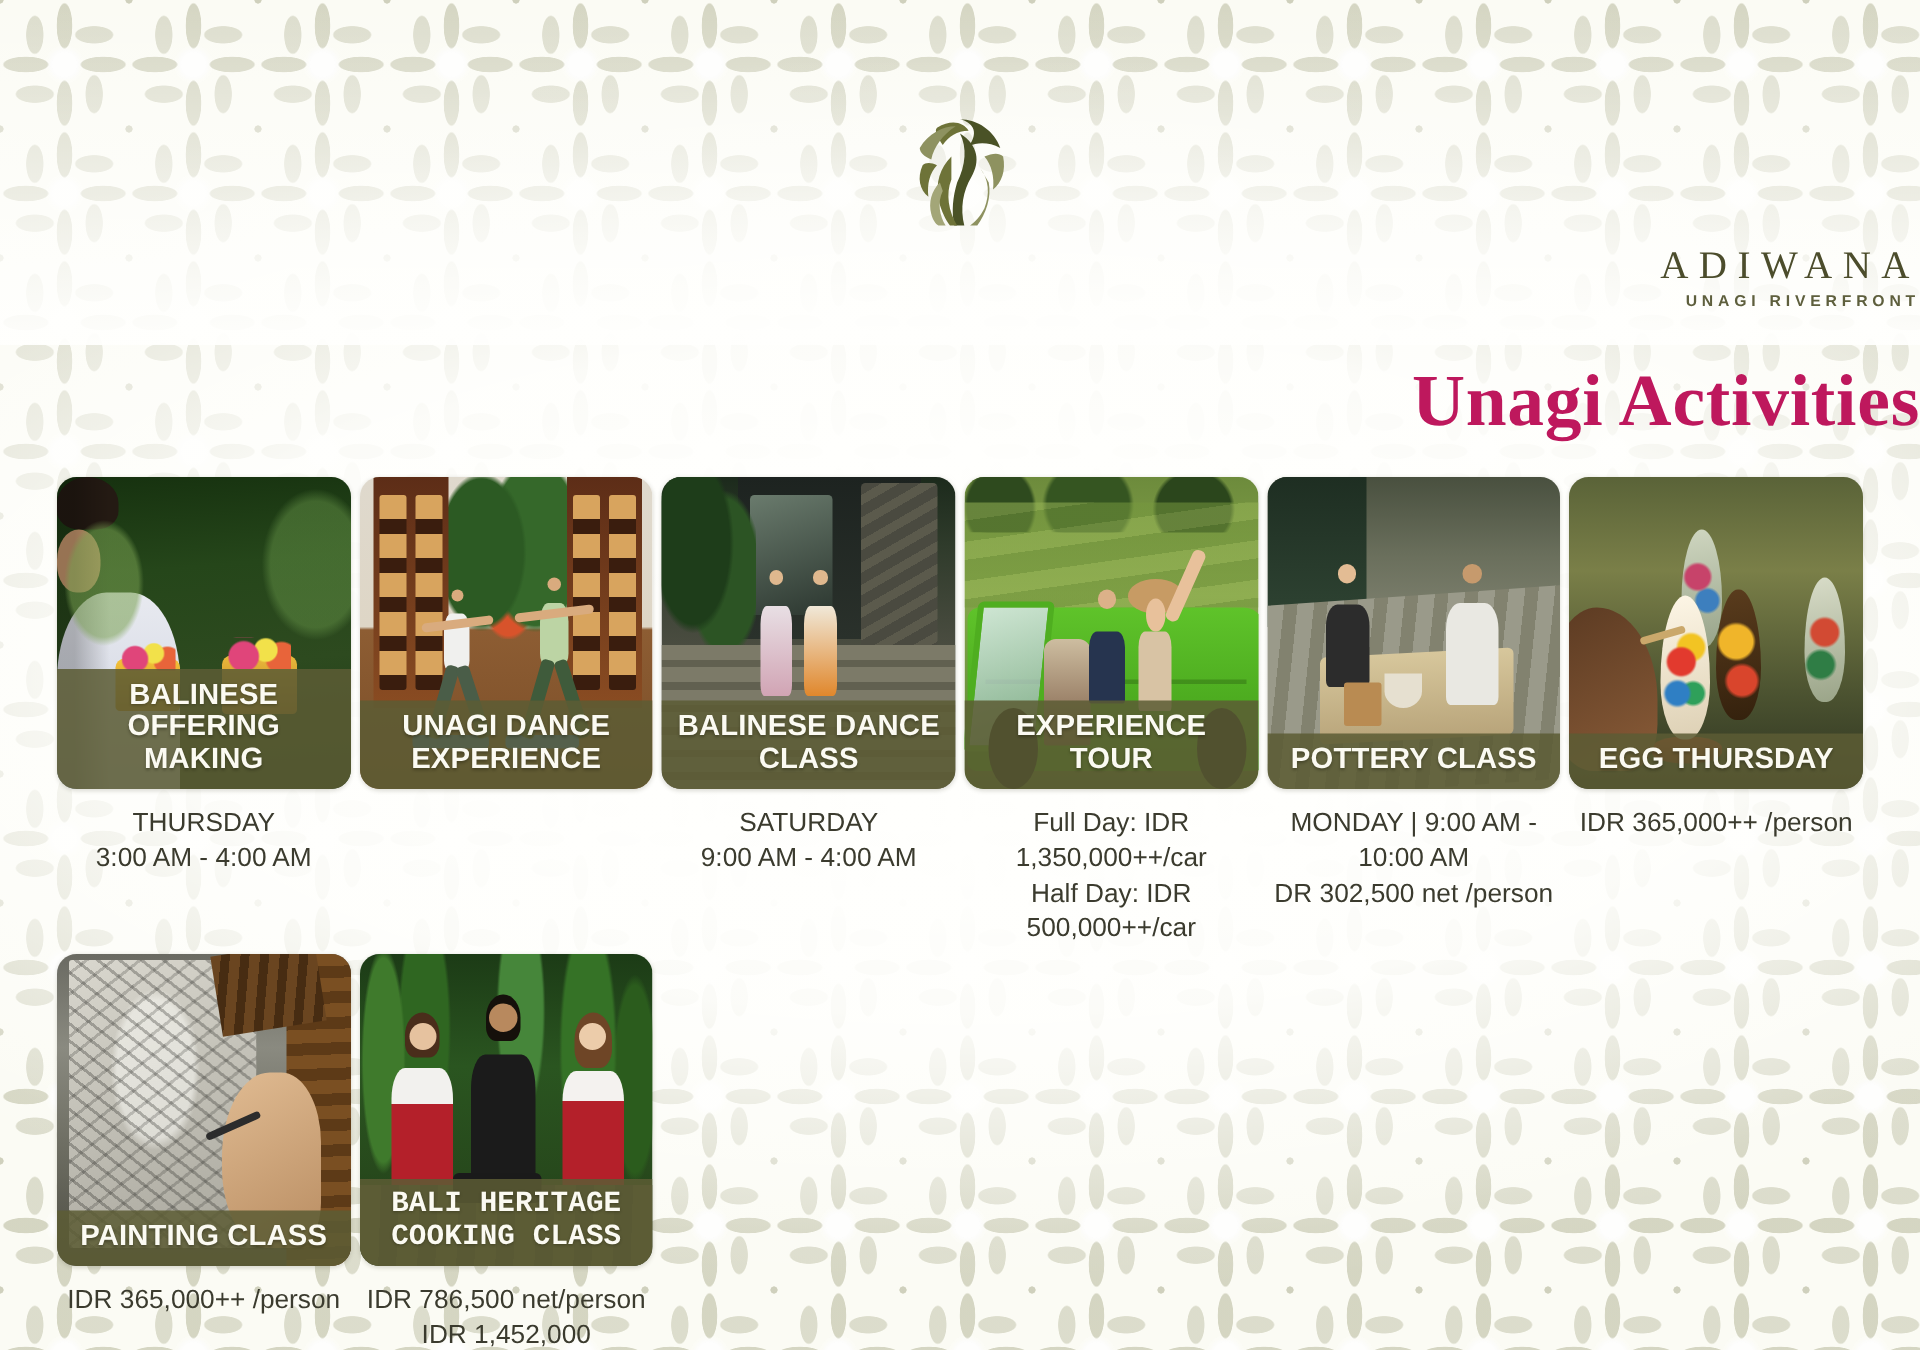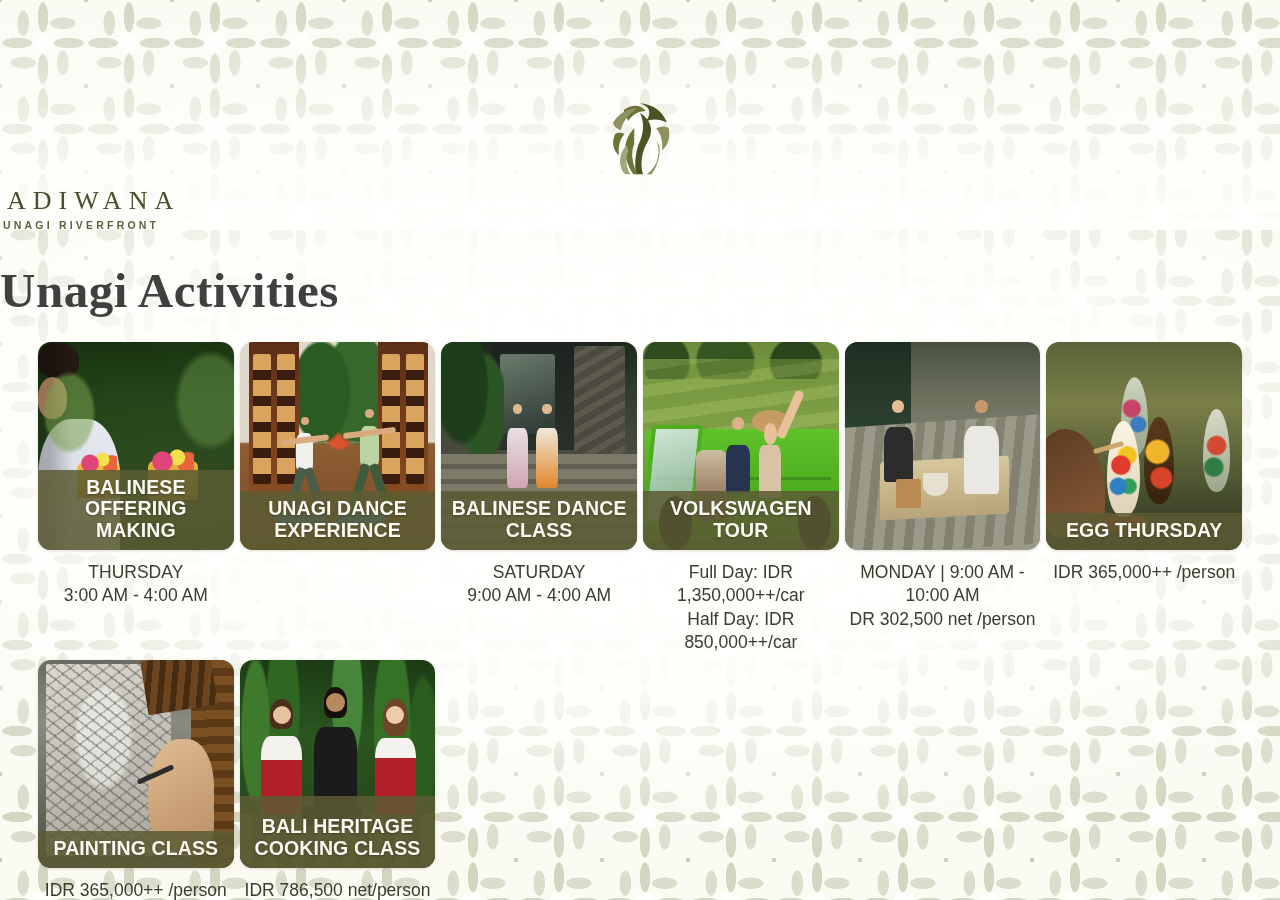--- a/index.html
+++ b/index.html
@@ -54,22 +54,22 @@
         rgba(255,255,253,0) 100%);
   }
   .bg-top-fade {
     position:absolute; left:0; right:0; top:0; height:230px;
     background:linear-gradient(to bottom, rgba(255,255,253,0) 0%, rgba(255,255,253,.55) 55%, rgba(255,255,253,.95) 100%);
   }
 
   
   .header {
     position:relative;
-    text-align:left;
-    padding-top:90px;
+    text-align:right;
+    padding-top:66px;
   }
   .logo-mark {
     width:96px; height:92px;
     margin:0 auto 6px;
     display:block;
   }
   .brand-name {
     font-family:"Liberation Serif", serif;
     font-size:26px;
     letter-spacing:7px;
@@ -83,21 +83,21 @@
     font-weight:bold;
     letter-spacing:3.2px;
     color:#5e5f3d;
     margin-top:5px;
     padding-left:3px;
   }
   .page-title {
     font-family:"Liberation Serif", serif;
     font-size:49px;
     font-weight:bold;
-    color:#404040;
+    color:#be185d;
     margin-top:31px;
     letter-spacing:.5px;
   }
 
   
   .grid {
     position:relative;
     margin:23px auto 0;
     width:1204px;
     display:grid;
@@ -122,21 +122,21 @@
     background:rgba(92,92,52,.86);
     color:#fbfaf2;
     font-size:19.5px;
     font-weight:bold;
     letter-spacing:.1px;
     text-align:center;
     padding:7px 6px 8px;
     line-height:1.12;
     text-shadow:0 1px 2px rgba(20,20,10,.35);
   }
-  .card-label.two-line { font-size:19.5px; padding:20px 6px 8px; }
+  .card-label.two-line { font-size:19.5px; padding:6px 6px 8px;font-family:Liberation Mono, monospace; }
 
   .card-caption {
     text-align:center;
     color:#3b3b2e;
     font-size:17.5px;
     line-height:1.33;
     margin-top:11px;
     white-space:pre-line;
     font-weight:500;
   }
@@ -424,43 +424,44 @@
             </div>
           <div class="w1">
               <div class="hat"></div>
               <div class="hd"></div>
               <div class="bd"></div>
               <div class="arm"></div>
             </div>
           <div class="wheel" style="left:8%"></div>
           <div class="wheel r"></div>
         </div>
-        <div class="card-label">VOLKSWAGEN TOUR</div>
+        <div class="card-label">EXPERIENCE TOUR</div>
       </div>
       <div class="card-caption">Full Day: IDR 1,350,000++/car
-Half Day: IDR 850,000++/car</div>
+Half Day: IDR 500,000++/car</div>
     </div>
 
     <div class="cell">
       <div class="card">
         <div class="card-photo ph-pottery">
           <div class="pool"></div>
           <div class="deck"></div>
           <div class="mat"></div>
           <div class="pp1">
               <div class="hd"></div>
               <div class="bd"></div>
             </div>
           <div class="pp2">
               <div class="hd"></div>
               <div class="bd"></div>
             </div>
           <div class="box"></div>
           <div class="bowl"></div>
         </div>
+        <div class="card-label">POTTERY CLASS</div>
       </div>
       <div class="card-caption">MONDAY | 9:00 AM - 10:00 AM
 DR 302,500 net /person</div>
     </div>
 
     <div class="cell">
       <div class="card">
         <div class="card-photo ph-egg">
           <div class="eg e3"></div>
           <div class="eg e4"></div>

